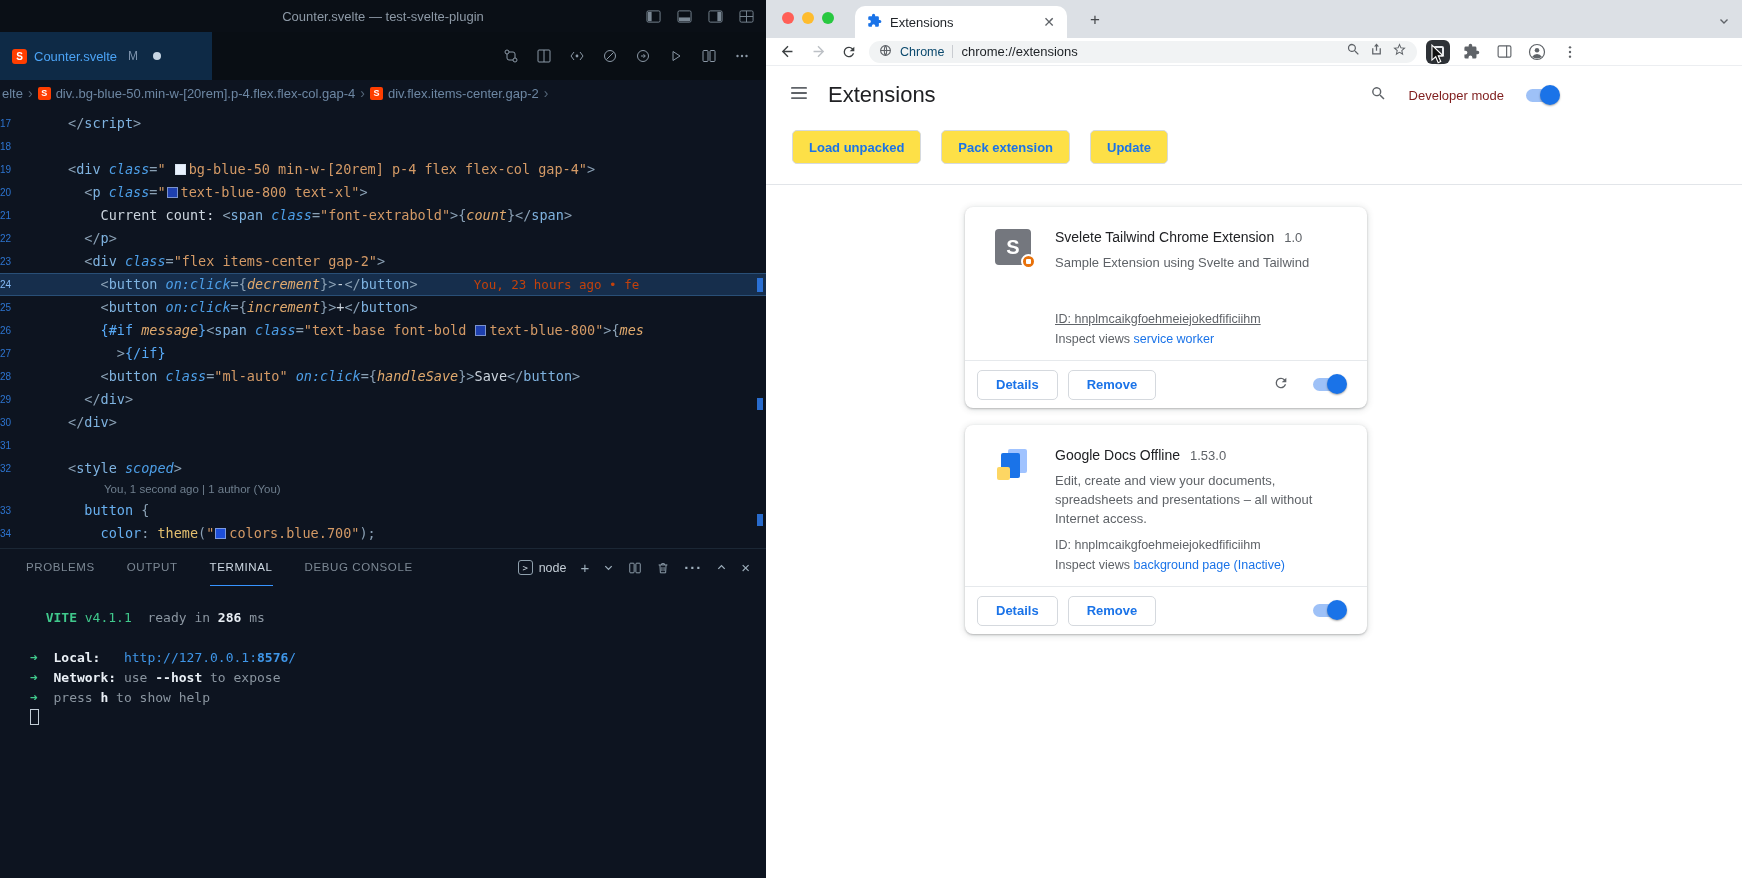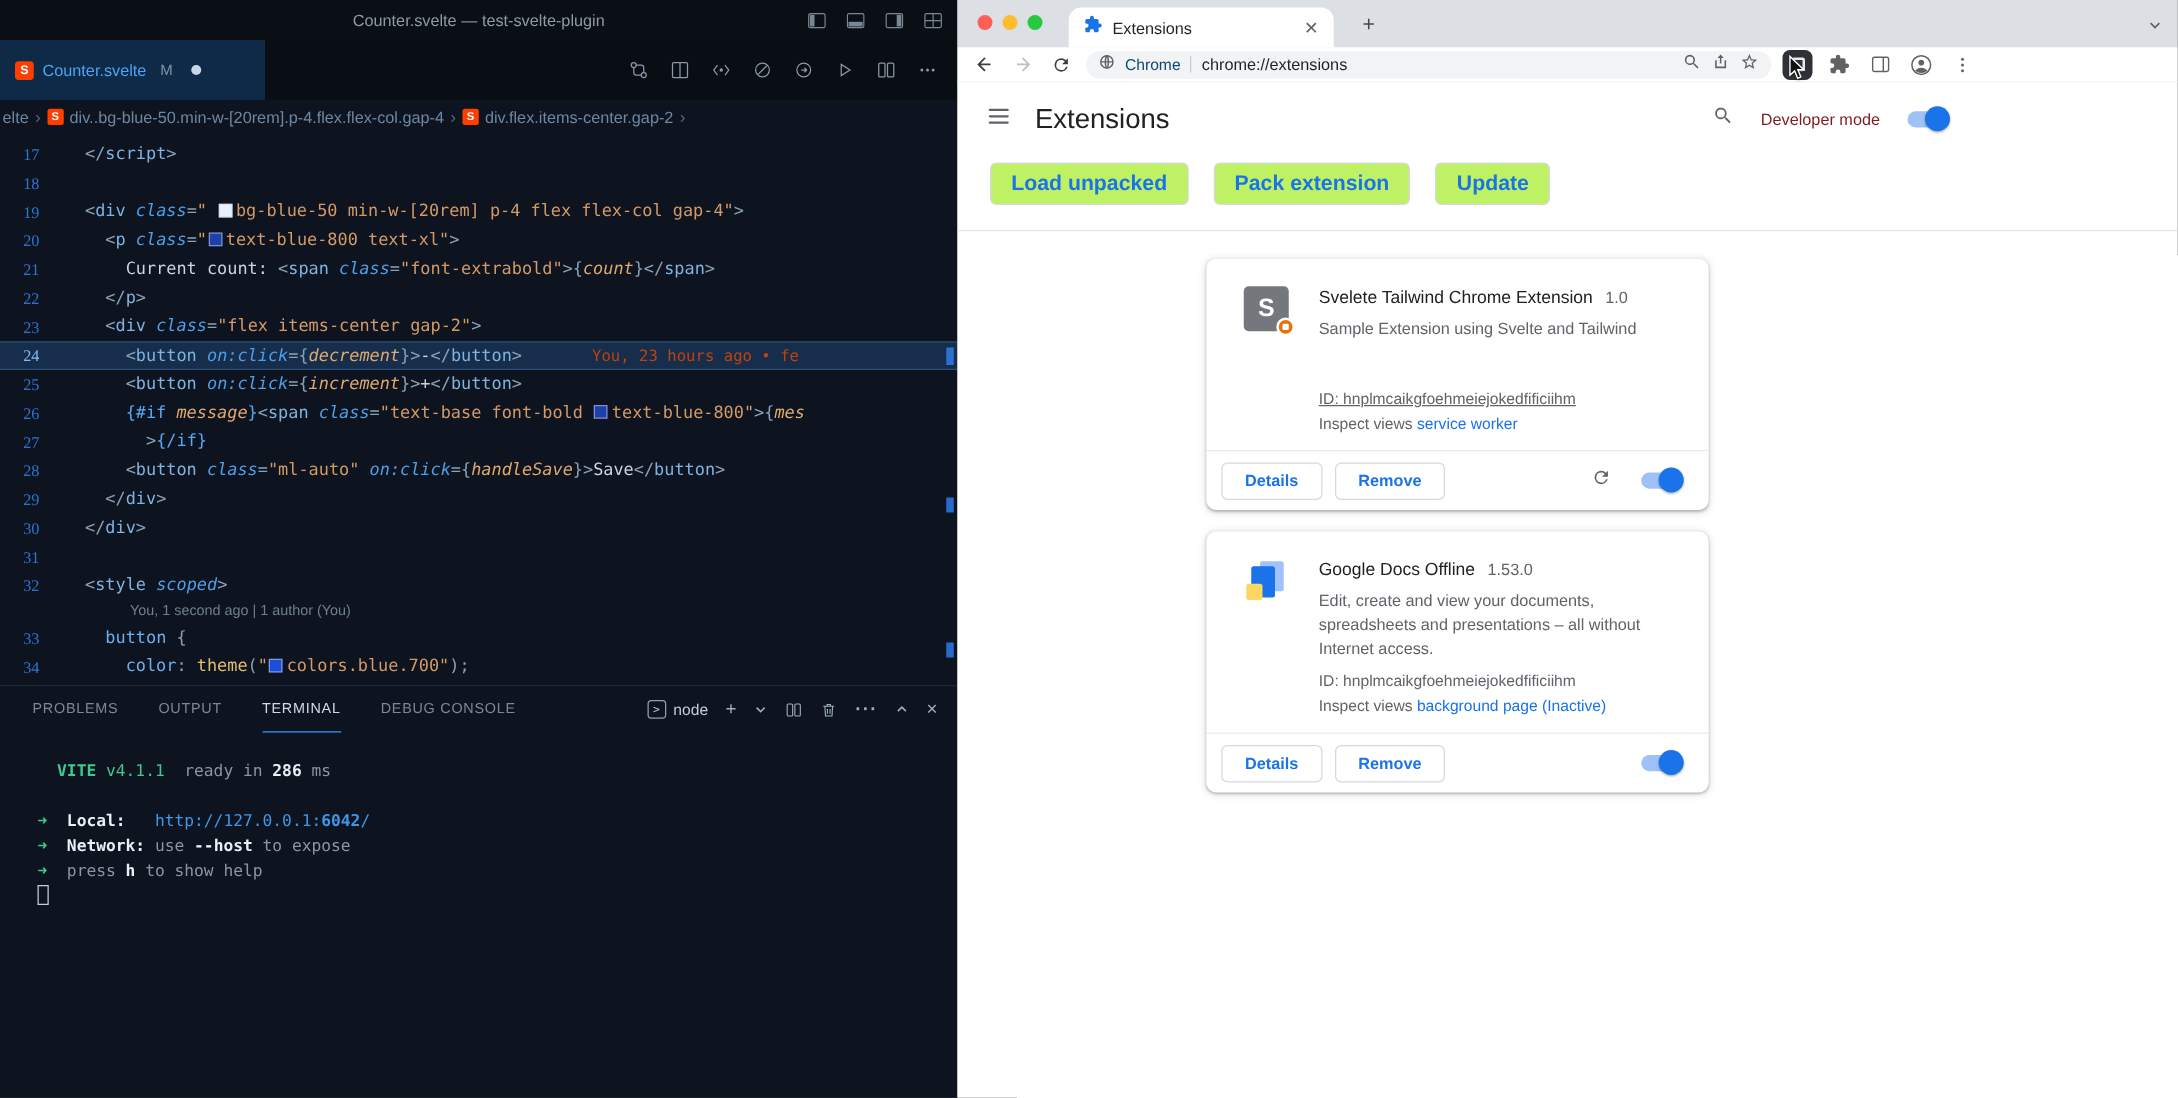--- a/index.html
+++ b/index.html
@@ -19,21 +19,21 @@
   .vs-editor-actions{margin-left:auto;display:flex;align-items:center;gap:17px;padding-right:16px;color:#8b98a6;}
   .vs-editor-actions svg{display:block;}
   .vs-breadcrumb{height:26px;display:flex;align-items:center;font-size:13px;color:#6d87a3;padding-left:2px;gap:5px;white-space:nowrap;overflow:hidden;}
   .bc-sep{color:#55677a;font-size:14px;}
   .bc-ico{width:13px;height:13px;background:#ff3e00;border-radius:2px;color:#fff;font-weight:bold;font-size:9px;display:grid;place-items:center;flex:none;}
   .bc-item{cursor:default;}
 
   .vs-editor{position:relative;height:442px;overflow:hidden;padding-top:6px;}
   .crow{display:flex;height:23px;line-height:23px;white-space:pre;}
   .crow.active{background:rgba(42,108,178,.30);box-shadow:inset 0 1px 0 rgba(95,165,235,.28),inset 0 -1px 0 rgba(95,165,235,.28);}
-  .gut{width:50px;flex:none;text-align:center;color:#2d74cf;font-family:Liberation Serif, serif;font-size:13px;}
+  .gut{width:50px;flex:none;text-align:left;color:#2d74cf;font-family:Liberation Sans, sans-serif;font-size:10px;}
   .crow.active .gut{color:#85baf6;}
   .codeline{padding-left:18px;font-family:"DejaVu Sans Mono",monospace;font-size:13.5px;color:#c4ccd4;}
   .lens{height:19px;line-height:19px;font-size:11.5px;color:#6f7f8e;padding-left:104px;}
   .blame{color:#c2410c;margin-left:56px;font-size:12.5px;}
   .tk-pn{color:#8aa0b4;} .tk-tag{color:#7fb3e0;text-align:center;}
   .tk-attr{color:#4d9fe8;font-style:italic;}
   .tk-str{color:#d49a66;} .tk-txt{color:#ccd5de;}
   .tk-kw{color:#56a8f5;} .tk-var{color:#e0a96d;font-style:italic;}
   .tk-fn{color:#e3bf6f;} .tk-prop{color:#68b0f0;}
   .tk-swl,.tk-swd,.tk-swb{display:inline-block;width:11px;height:11px;margin:0 3px 0 1px;vertical-align:-1px;border:1px solid rgba(200,215,230,.55);}
@@ -81,21 +81,21 @@
   .cursor-ptr{position:absolute;left:664px;top:44px;z-index:50;filter:drop-shadow(0 1px 1px rgba(0,0,0,.4));}
 
   .cr-page{position:relative;height:812px;background:#fff;color:#202124;}
   .ext-toolbar{height:58px;display:flex;align-items:center;padding:0 184px 0 24px;}
   .ext-title{font-size:22px;color:#202124;margin-left:20px;font-weight:400;}
   .ext-right{margin-left:auto;display:flex;align-items:center;gap:22px;}
   .devmode-label{font-size:13px;color:#7f1d1d;}
   .toggle{width:32px;height:13px;background:#9ec1f7;border-radius:7px;position:relative;flex:none;}
   .toggle i{position:absolute;right:-2px;top:-4px;width:20px;height:20px;border-radius:50%;background:#1a73e8;box-shadow:0 1px 2px rgba(0,0,0,.35);display:block;}
   .ext-actions{display:flex;gap:20px;padding:6px 0 20px 26px;}
-  .cr-btn{height:34px;padding:0 16px;border:1px solid #d5d9de;border-radius:5px;background:#bef264;color:#1a73e8;font-size:17px;font-weight:bold;font-family:"Liberation Sans",sans-serif;display:flex;align-items:center;cursor:default;}
+  .cr-btn{height:34px;padding:0 16px;border:1px solid #d5d9de;border-radius:5px;background:#fde047;color:#1a73e8;font-size:13px;font-weight:bold;font-family:"Liberation Sans",sans-serif;display:flex;align-items:center;cursor:default;}
   .ext-divider{height:1px;background:#e2e5e9;}
   .ext-cards{padding:22px 176px 0 0;display:flex;flex-direction:column;align-items:center;gap:17px;}
   .card{width:402px;background:#fff;border-radius:8px;box-shadow:0 1px 2px rgba(60,64,67,.3),0 1px 6px 1px rgba(60,64,67,.15);}
   .card-body{display:flex;padding:22px 24px 14px 30px;gap:24px;}
   .card-main{flex:1;min-width:0;}
   .card-title-row{display:flex;align-items:baseline;gap:10px;}
   .card-title{font-size:14px;color:#202124;}
   .card-version{font-size:13px;color:#5f6368;}
   .card-desc{font-size:13px;color:#5f6368;line-height:19px;margin-top:8px;}
   .card-id{font-size:12.5px;color:#5f6368;}
@@ -284,21 +284,21 @@
             <svg width="11" height="11" viewBox="0 0 12 12" fill="none" stroke="currentColor" stroke-width="1.4">
               <path d="M2.5 7.5 6 4l3.5 3.5"></path>
             </svg>
           </span>
         <span class="picon">×</span>
       </div>
     </div>
     <div class="vs-term" id="term-rows">
         <div class="trow"><span class="t-gb">  VITE</span><span class="t-g"> v4.1.1</span><span class="t-d">  ready in </span><span class="t-wb">286</span><span class="t-d"> ms</span></div>
         <div class="trow"></div>
-        <div class="trow"><span class="t-g">➜</span><span class="t-w">  </span><span class="t-wb">Local:</span><span class="t-w">   </span><span class="t-c">http://127.0.0.1:</span><span class="t-cb">6042</span><span class="t-c">/</span></div>
+        <div class="trow"><span class="t-g">➜</span><span class="t-w">  </span><span class="t-wb">Local:</span><span class="t-w">   </span><span class="t-c">http://127.0.0.1:</span><span class="t-cb">8576</span><span class="t-c">/</span></div>
         <div class="trow"><span class="t-g">➜</span><span class="t-w">  </span><span class="t-wb">Network:</span><span class="t-d"> use </span><span class="t-wb">--host</span><span class="t-d"> to expose</span></div>
         <div class="trow"><span class="t-g">➜</span><span class="t-w">  </span><span class="t-d">press </span><span class="t-wb">h</span><span class="t-d"> to show help</span></div>
         <div class="trow"><span class="cursor-block"></span></div>
       </div>
   </div>
 </div>
 
 <div class="chrome">
   <div class="cr-tabstrip">
     <div class="lights">

